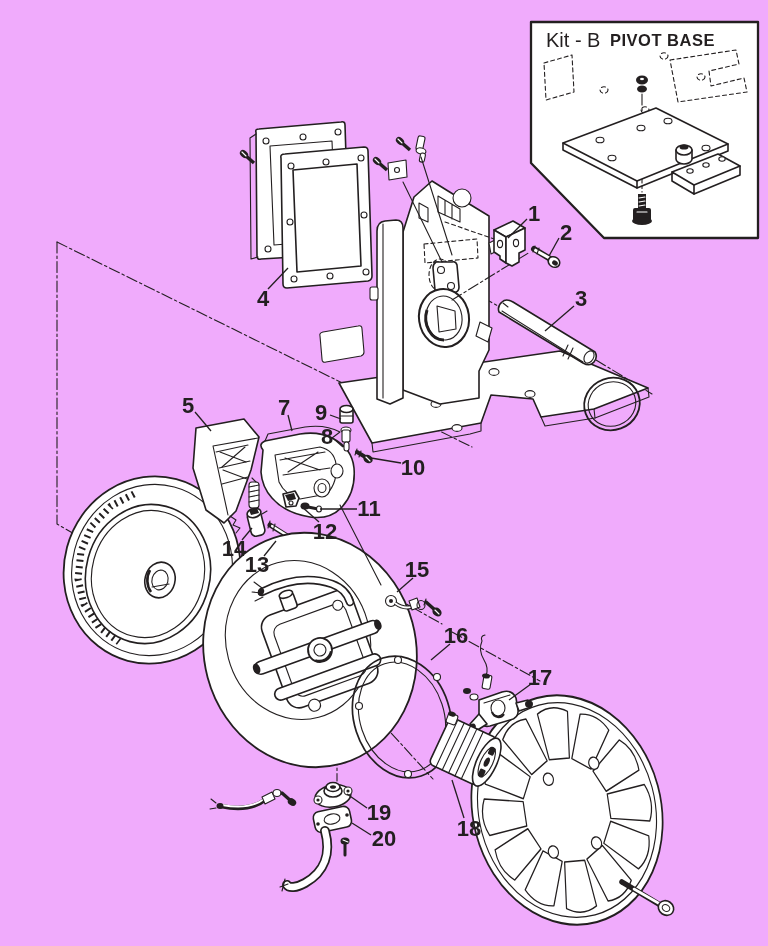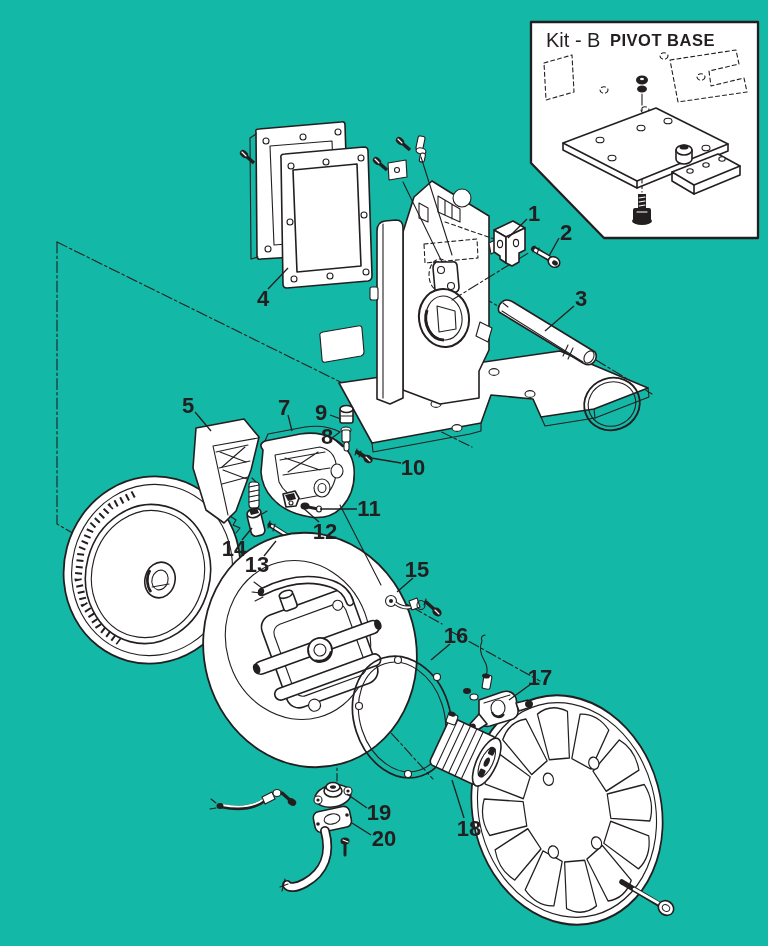--- a/index.html
+++ b/index.html
@@ -1,16 +1,16 @@
 <!DOCTYPE html>
 <html><head>
 <meta charset="utf-8">
 <style>
   html,body{margin:0;padding:0;background:#ffffff;}
-  .page{width:768px;height:946px;background:#14b8a6;position:relative;overflow:hidden;}
+  .page{width:768px;height:946px;background:#f0abfc;position:relative;overflow:hidden;}
   svg{display:block;}
   .ln{fill:none;stroke:#231f20;stroke-width:1.6;stroke-linecap:round;stroke-linejoin:round;}
   .ln2{fill:none;stroke:#231f20;stroke-width:1.1;stroke-linecap:round;stroke-linejoin:round;}
   .fw{fill:#ffffff;stroke:#231f20;stroke-width:1.6;stroke-linecap:round;stroke-linejoin:round;}
   .fw2{fill:#ffffff;stroke:#231f20;stroke-width:1.1;stroke-linecap:round;stroke-linejoin:round;}
   .fd{fill:#231f20;stroke:none;}
   .dash{stroke-dasharray:4 3;}
   .phantom{stroke-dasharray:11 3 2.5 3;}
   .lead{fill:none;stroke:#231f20;stroke-width:1.3;}
   .teeth{fill:none;stroke:#231f20;stroke-width:7;stroke-dasharray:2 4.4;}

